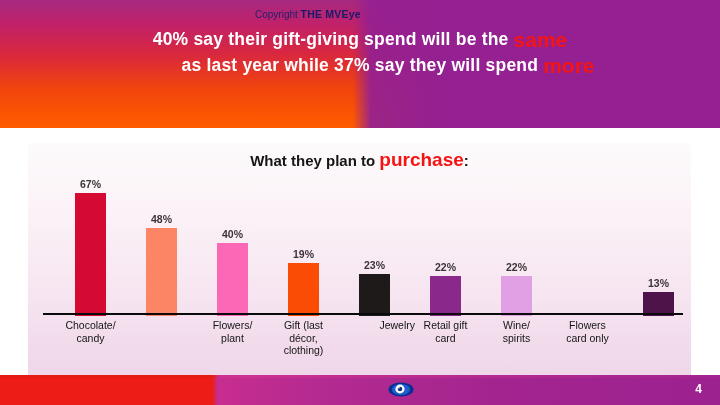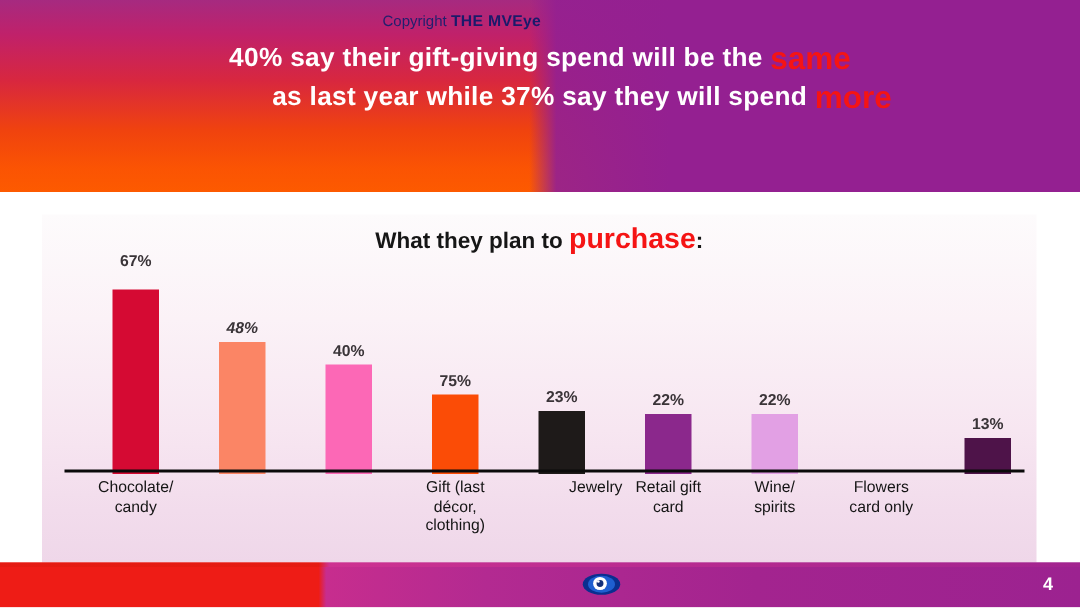--- a/index.html
+++ b/index.html
@@ -121,39 +121,39 @@
 
   <div id="chart-panel">
 
     <div id="chart-title">
       <span>What they plan to </span><span class="ct-red">purchase</span><span class="ct-colon">:</span>
     </div>
 
     <div id="plot">
         <div class="bar-slot" style="left: 12px;">
           <div class="bar-wrap">
-            <div class="bar-value" style="bottom: 136px;">67%</div>
+            <div class="bar-value" style="bottom: 126px;">67%</div>
             <div class="bar-rect" style="height: 123px; background: rgb(213, 10, 51);"></div>
           </div>
         </div>
-        <div class="bar-slot" style="left: 83px; font-style: italic;">
+        <div class="bar-slot" style="left: 83px;">
           <div class="bar-wrap">
             <div class="bar-value" style="bottom: 91px;">48%</div>
             <div class="bar-rect" style="height: 88px; background: rgb(251, 133, 101);"></div>
           </div>
         </div>
         <div class="bar-slot" style="left: 154px;">
           <div class="bar-wrap">
             <div class="bar-value" style="bottom: 76px;">40%</div>
             <div class="bar-rect" style="height: 73px; background: rgb(252, 104, 182);"></div>
           </div>
         </div>
         <div class="bar-slot" style="left: 225px;">
           <div class="bar-wrap">
-            <div class="bar-value" style="bottom: 56px;">75%</div>
+            <div class="bar-value" style="bottom: 56px;">19%</div>
             <div class="bar-rect" style="height: 53px; background: rgb(251, 76, 6);"></div>
           </div>
         </div>
         <div class="bar-slot" style="left: 296px;">
           <div class="bar-wrap">
             <div class="bar-value" style="bottom: 45px;">23%</div>
             <div class="bar-rect" style="height: 42px; background: rgb(30, 26, 25);"></div>
           </div>
         </div>
         <div class="bar-slot" style="left: 367px;">
@@ -173,20 +173,24 @@
             <div class="bar-value" style="bottom: 27px;">13%</div>
             <div class="bar-rect" style="height: 24px; background: rgb(78, 19, 73);"></div>
           </div>
         </div>
       </div>
     <div id="axis-line"></div>
     <div id="xlabels">
         <div class="xlabel" style="left: 7px;">
           <div>Chocolate/</div>
           <div>candy</div>
+        </div>
+        <div class="xlabel" style="left: 149px;">
+          <div>Flowers/</div>
+          <div>plant</div>
         </div>
         <div class="xlabel" style="left: 220px;">
           <div>Gift (last</div>
           <div>décor,</div>
           <div>clothing)</div>
         </div>
         <div class="xlabel" style="left: 291px; text-align: right;">
           <div>Jewelry</div>
         </div>
         <div class="xlabel" style="left: 362px;">

